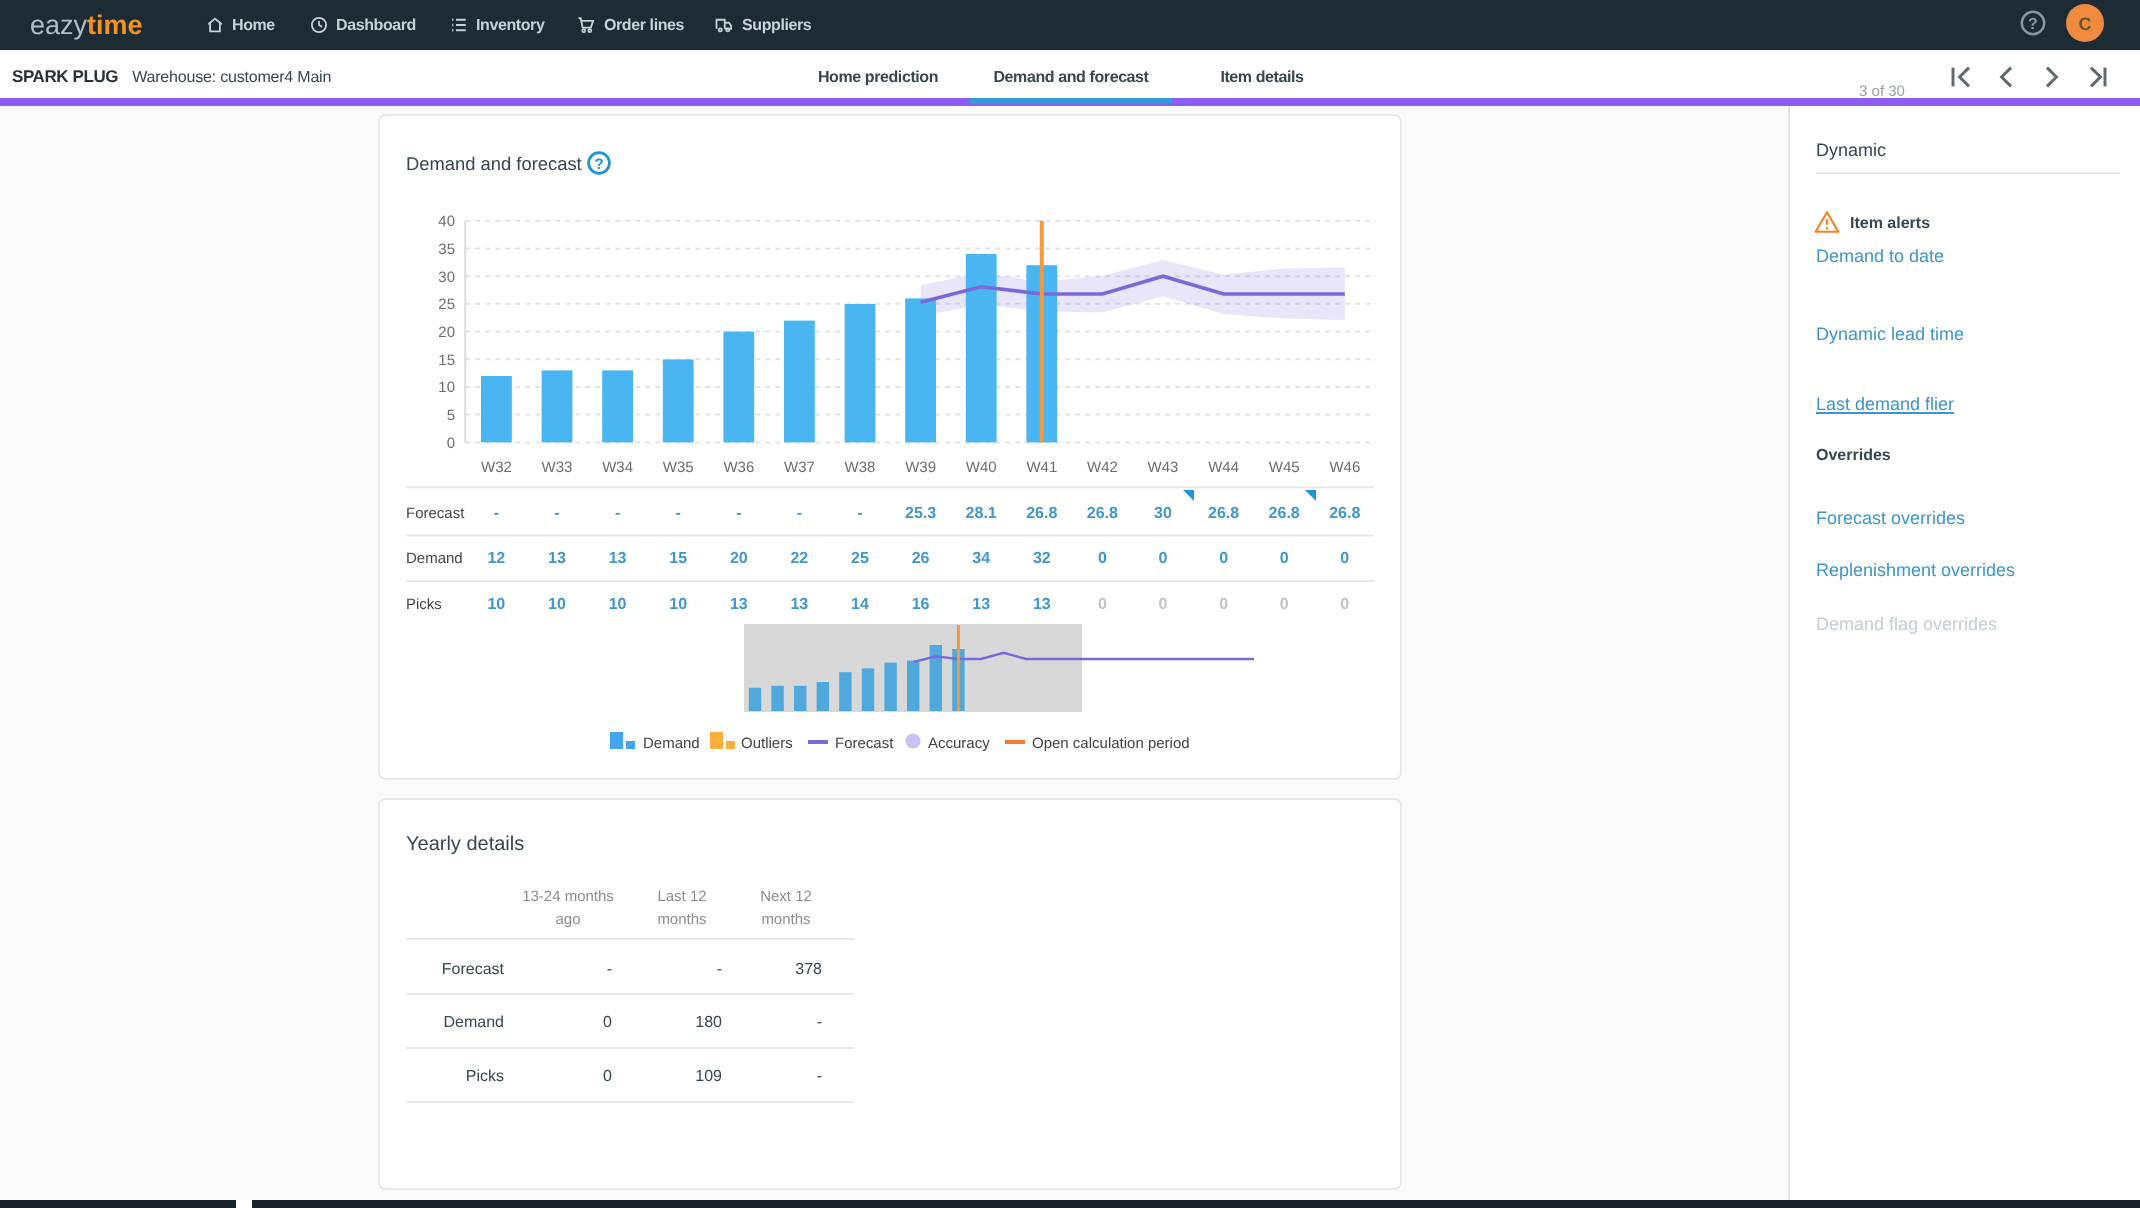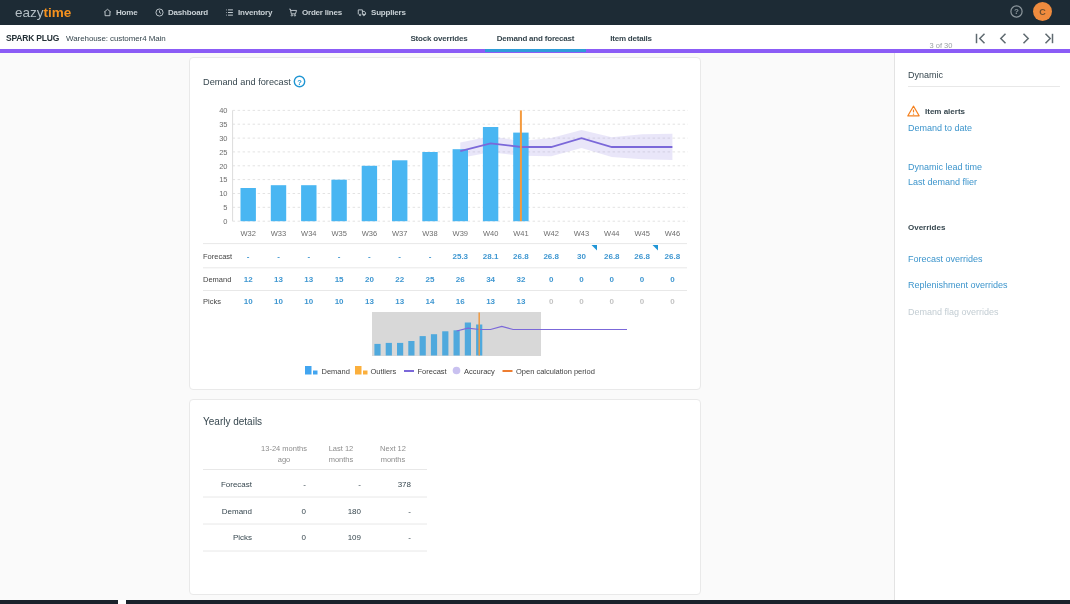--- a/index.html
+++ b/index.html
@@ -73,21 +73,21 @@
       <text x="6.5" y="9.4" text-anchor="middle" font-size="8" font-weight="bold" fill="#8d979d">?</text>
     </svg>
   <div class="abs" style="left:1033px; top:2px; width:19px; height:19px; border-radius:50%; background:#ef8b3e; color:#6e4f2f; font-size:9px; font-weight:bold; display:flex; align-items:center; justify-content:center;">C</div>
 </div>
 
 <div id="header">
   <div class="abs" style="left:6px; top:0; height:26px; display:flex; align-items:center; white-space:nowrap;">
     <span style="font-size:8.5px; font-weight:bold; letter-spacing:-0.2px; color:#263238;">SPARK PLUG</span>
     <span style="font-size:8px; letter-spacing:-0.1px; color:#37474f; margin-left:7px;">Warehouse: customer4 Main</span>
   </div>
-  <div class="tab" style="left:409px; width:60px;">Stock overrides</div>
+  <div class="tab" style="left:409px; width:60px;">Home prediction</div>
   <div class="tab" style="left:485px; width:101px;">Demand and forecast</div>
   <div class="tab" style="left:606px; width:50px;">Item details</div>
   <div class="abs" style="left:484.5px; top:24px; width:101px; height:2.5px; background:#2f9cd8;"></div>
   <div class="abs" style="left:911px; top:12px; width:60px; height:16px; display:flex; align-items:center; justify-content:center; font-size:7.5px; color:#9aa0a4;text-align:right;">3 of 30</div>
   <svg class="abs" style="left:975px; top:8px;" width="80" height="11" viewBox="0 0 80 11" fill="none" stroke="#5f6a70" stroke-width="1.5">
     <path d="M1.5 0.8 V10.2"></path>
       <path d="M9.5 0.8 L4.8 5.5 L9.5 10.2"></path>
     <path d="M30.5 0.8 L25.8 5.5 L30.5 10.2"></path>
     <path d="M48.5 0.8 L53.2 5.5 L48.5 10.2"></path>
     <path d="M70.5 0.8 L75.2 5.5 L70.5 10.2"></path>
@@ -263,21 +263,21 @@
   <div class="sb-head" style="top:17px; font-size:9px; font-weight:400;">Dynamic</div>
   <div class="abs" style="left:13px; top:33px; width:152px; height:1px; background:#e8e8e8;"></div>
   <svg class="abs" style="left:12px; top:52px;" width="13" height="12" viewBox="0 0 24 22" fill="none" stroke="#f58220" stroke-width="2">
       <path d="M12 2 L22.5 20 H1.5 Z" stroke-linejoin="round"></path>
       <path d="M12 8.5 V13.5" stroke-width="2.2"></path>
       <circle cx="12" cy="16.8" r="0.6" fill="#f58220" stroke-width="1.4"></circle>
     </svg>
   <div class="sb-head" style="left:30px; top:54px; font-size:8px;">Item alerts</div>
   <div class="sb-link" style="top:70px;">Demand to date</div>
   <div class="sb-link" style="top:109px;">Dynamic lead time</div>
-  <div class="sb-link" style="top:124px;">Last demand flier</div>
+  <div class="sb-link" style="top:144px;text-decoration:underline;">Last demand flier</div>
   <div class="sb-head" style="top:170px; font-size:8px;">Overrides</div>
   <div class="sb-link" style="top:201px;">Forecast overrides</div>
   <div class="sb-link" style="top:227px;">Replenishment overrides</div>
   <div class="sb-link" style="top:254px; color:#c3cdd3;">Demand flag overrides</div>
 </div>
 
 <div class="footbar" style="left:0; top:599.5px; width:118px; height:4px;"></div>
 <div class="footbar" style="left:126px; top:600px; width:944px; height:3.5px;"></div>
 
 </body></html>

